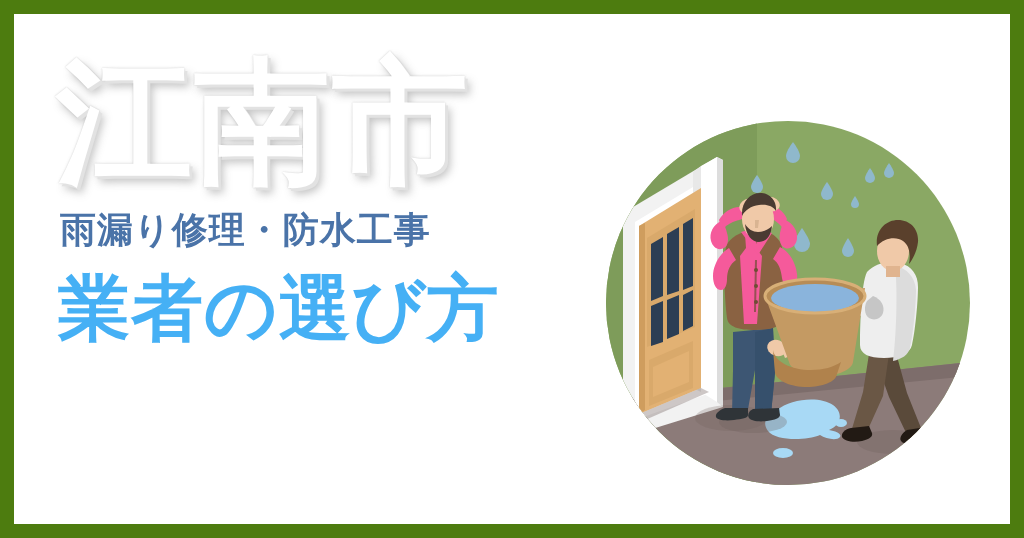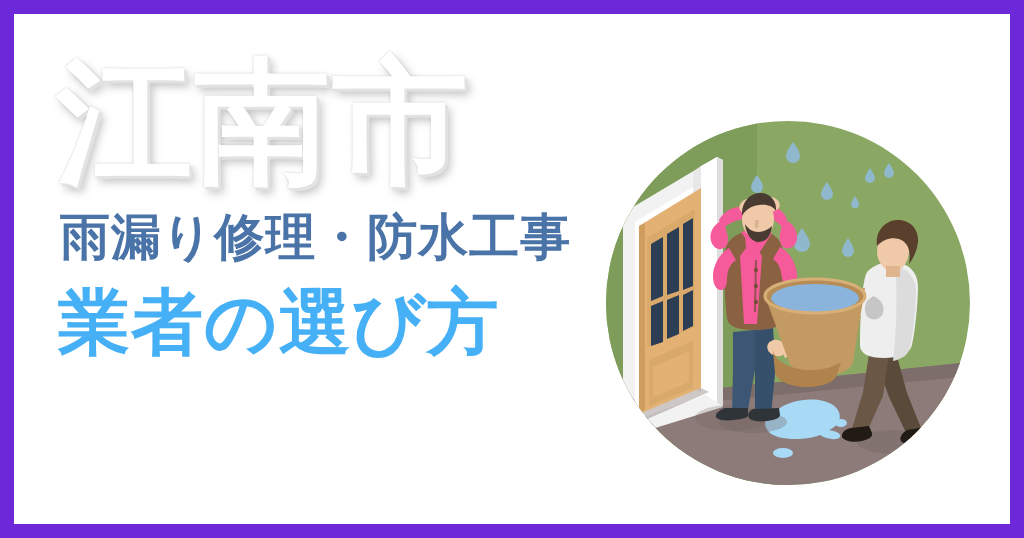--- a/index.html
+++ b/index.html
@@ -10,21 +10,21 @@
   }
   body {
     font-family: "Liberation Sans", "DejaVu Sans", sans-serif;
   }
 
   .banner {
     position: relative;
     width: 1024px;
     height: 538px;
     box-sizing: border-box;
-    background: #6d28d9;
+    background: #4d7c0f;
     overflow: hidden;
   }
 
   .banner-inner {
     position: absolute;
     left: 14px;
     top: 14px;
     right: 14px;
     bottom: 14px;
     background: #ffffff;
@@ -48,21 +48,21 @@
     margin: 0;
     padding: 0 0 0 6px;
     text-shadow:
        3px 3px 0 #e2e2e2,
        5px 6px 9px rgba(120,120,120,0.45),
        0 0 2px rgba(160,160,160,0.55);
     white-space: nowrap;
   }
 
   .subtitle-1 {
-    font-size: 50px;
+    font-size: 36px;
     line-height: 1.0;
     font-weight: 700;
     color: #4a73a8;
     margin: 22px 0 0 0;
     padding-left: 10px;
     letter-spacing: 1px;
     white-space: nowrap;
   }
 
   .subtitle-2 {

